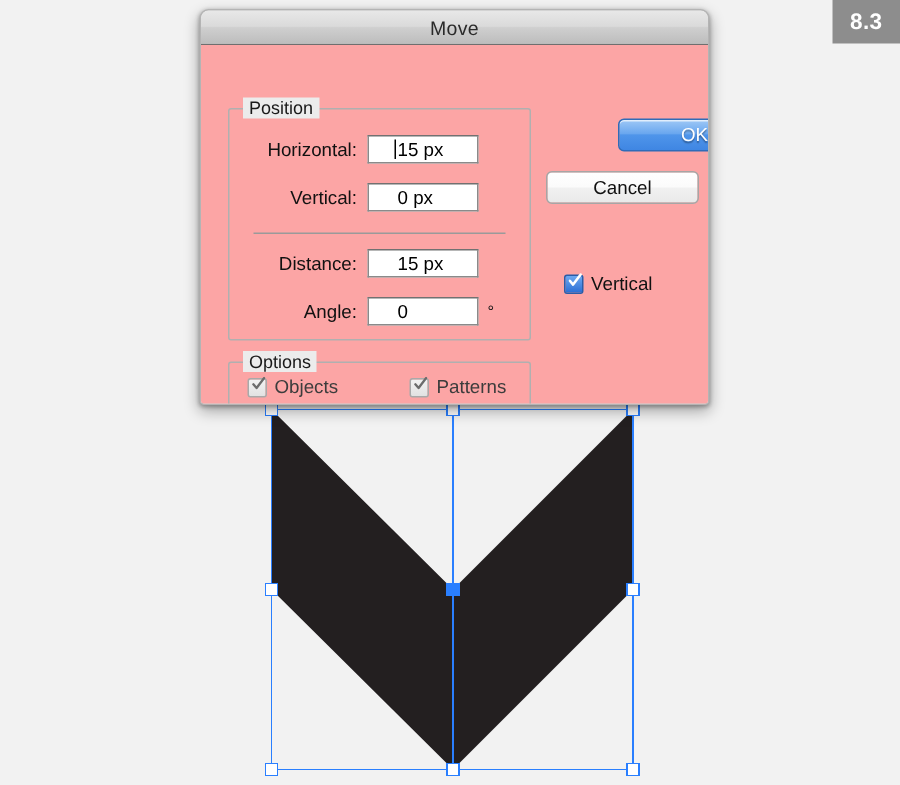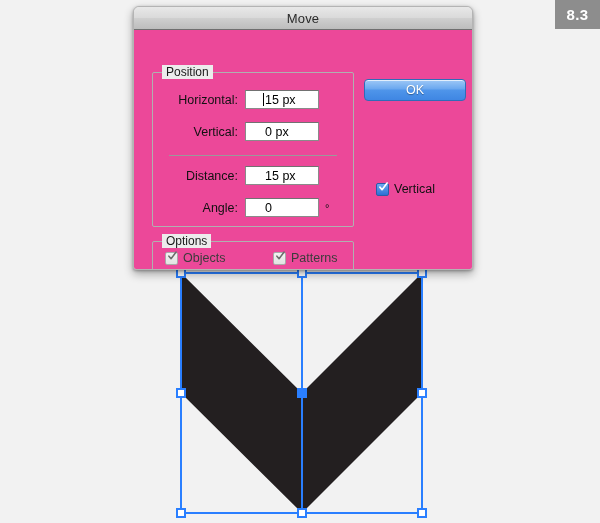--- a/index.html
+++ b/index.html
@@ -77,21 +77,21 @@
   }
   #dialog-title {
     font-size: 13px;
     color: #2a2a2a;
     font-weight: normal;
     letter-spacing: 0.2px;
   }
   #dialog-body {
     position: relative;
     height: 240px;
-    background: #ec4899;
+    background: #fca5a5;
   }
 
   
   .groupbox {
     position: absolute;
     border: 1px solid #b0b0b0;
     border-radius: 2px;
     background: transparent;
   }
   .group-legend {
@@ -238,20 +238,21 @@
     color: #101010;
     background: linear-gradient(to bottom, #ffffff 0%, #fbfbfb 48%, #f1f1f1 52%, #e9e9e9 100%);
     border: 1px solid #a6a6a6;
     box-shadow: 0 1px 0 rgba(255,255,255,0.7) inset;
   }
   .dlg-button.primary {
     background: linear-gradient(to bottom, #9ec8f6 0%, #6aa7ef 45%, #4f95ea 50%, #3f86e3 100%);
     border: 1px solid #2f6cb8;
     color: #ffffff;
     text-shadow: 0 1px 1px rgba(0,0,0,0.35);
+    margin-left: 48px;
   }
   #btn-ok     { left: 230px; top: 49px; }
   #btn-cancel { left: 230px; top: 84px; }
   #btn-copy   { left: 230px; top: 119px; }
 </style>
 </head>
 <body>
 
 <div id="canvas-area">
   <svg id="artwork-svg" viewBox="0 0 600 523" xmlns="http://www.w3.org/2000/svg">
@@ -334,20 +335,21 @@
         <span class="checkbox checked-grey">
           <svg class="tick" viewBox="0 0 10 10">
             <path d="M1 5.2 L3.4 8 L9 0.6" fill="none" stroke="#6c6c6c" stroke-width="1.7" stroke-linecap="round" stroke-linejoin="round"></path>
           </svg>
         </span>
         <span class="cb-label disabled">Patterns</span>
       </div>
     </div>
 
     <div class="dlg-button primary" id="btn-ok">OK</div>
+    <div class="dlg-button" id="btn-cancel">Cancel</div>
 
     <div class="cb-row" id="cb-preview">
       <span class="checkbox checked-blue">
         <svg class="tick" viewBox="0 0 10 10">
           <path d="M1 5.2 L3.4 8 L9 0.6" fill="none" stroke="#ffffff" stroke-width="1.9" stroke-linecap="round" stroke-linejoin="round"></path>
         </svg>
       </span>
       <span class="cb-label">Vertical</span>
     </div>
 

